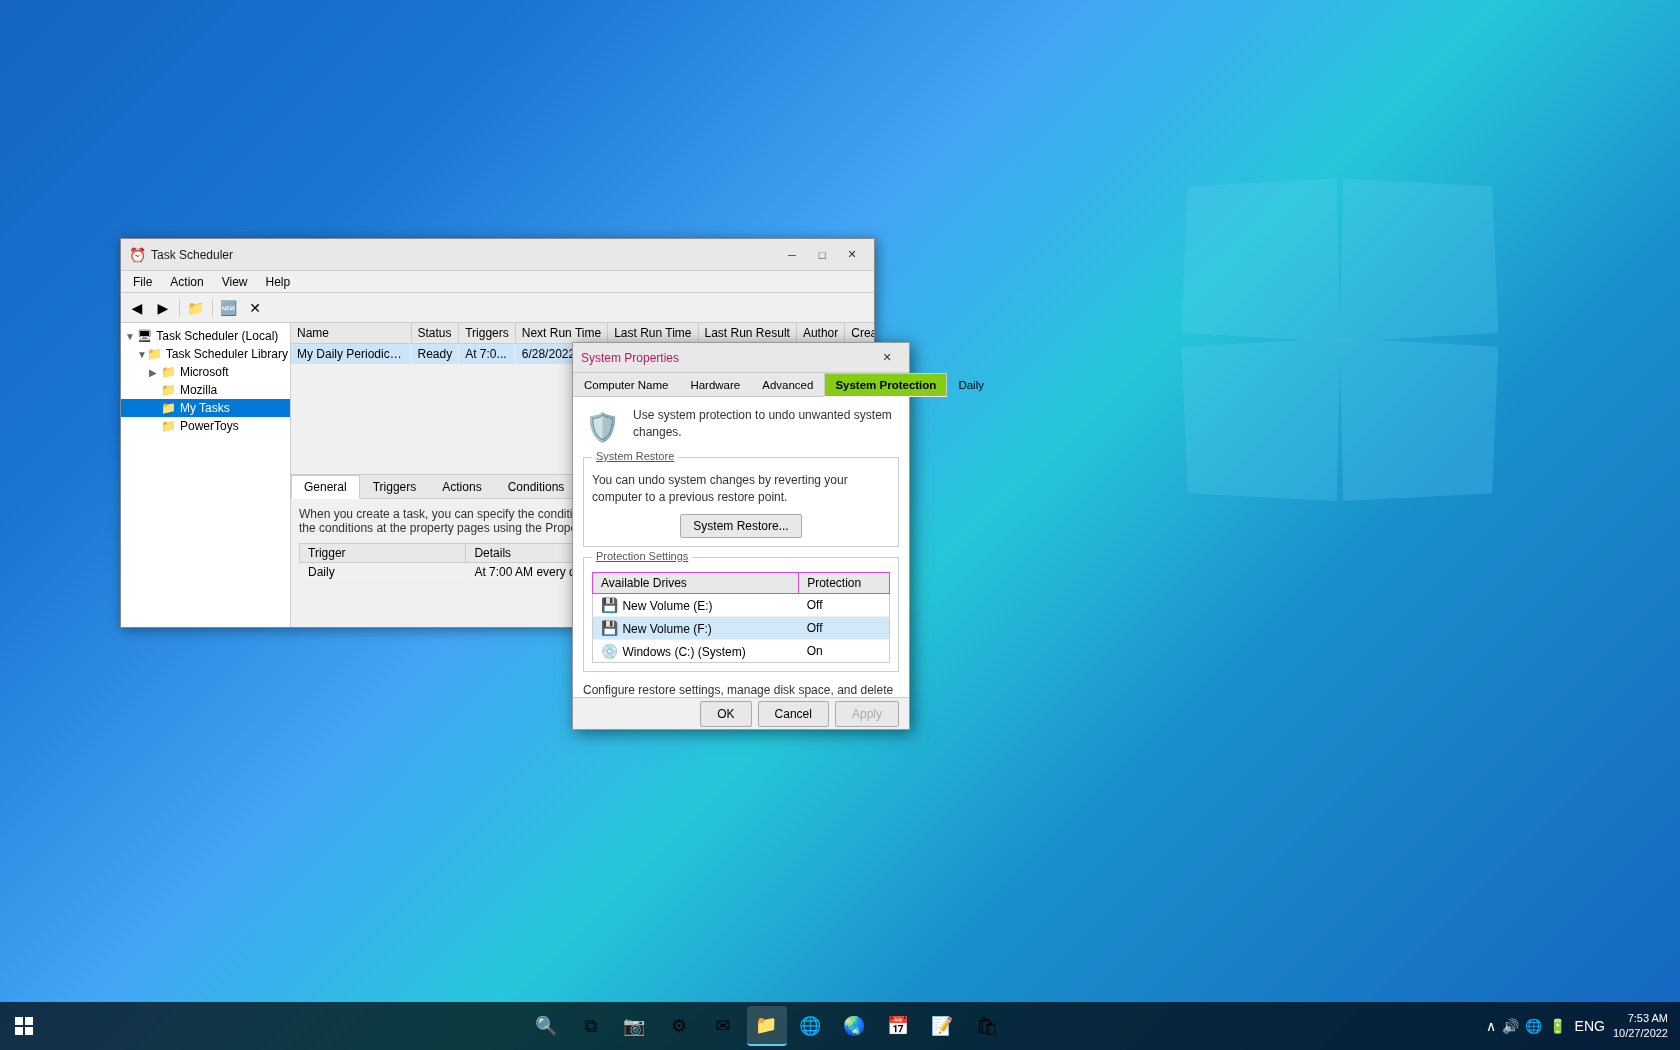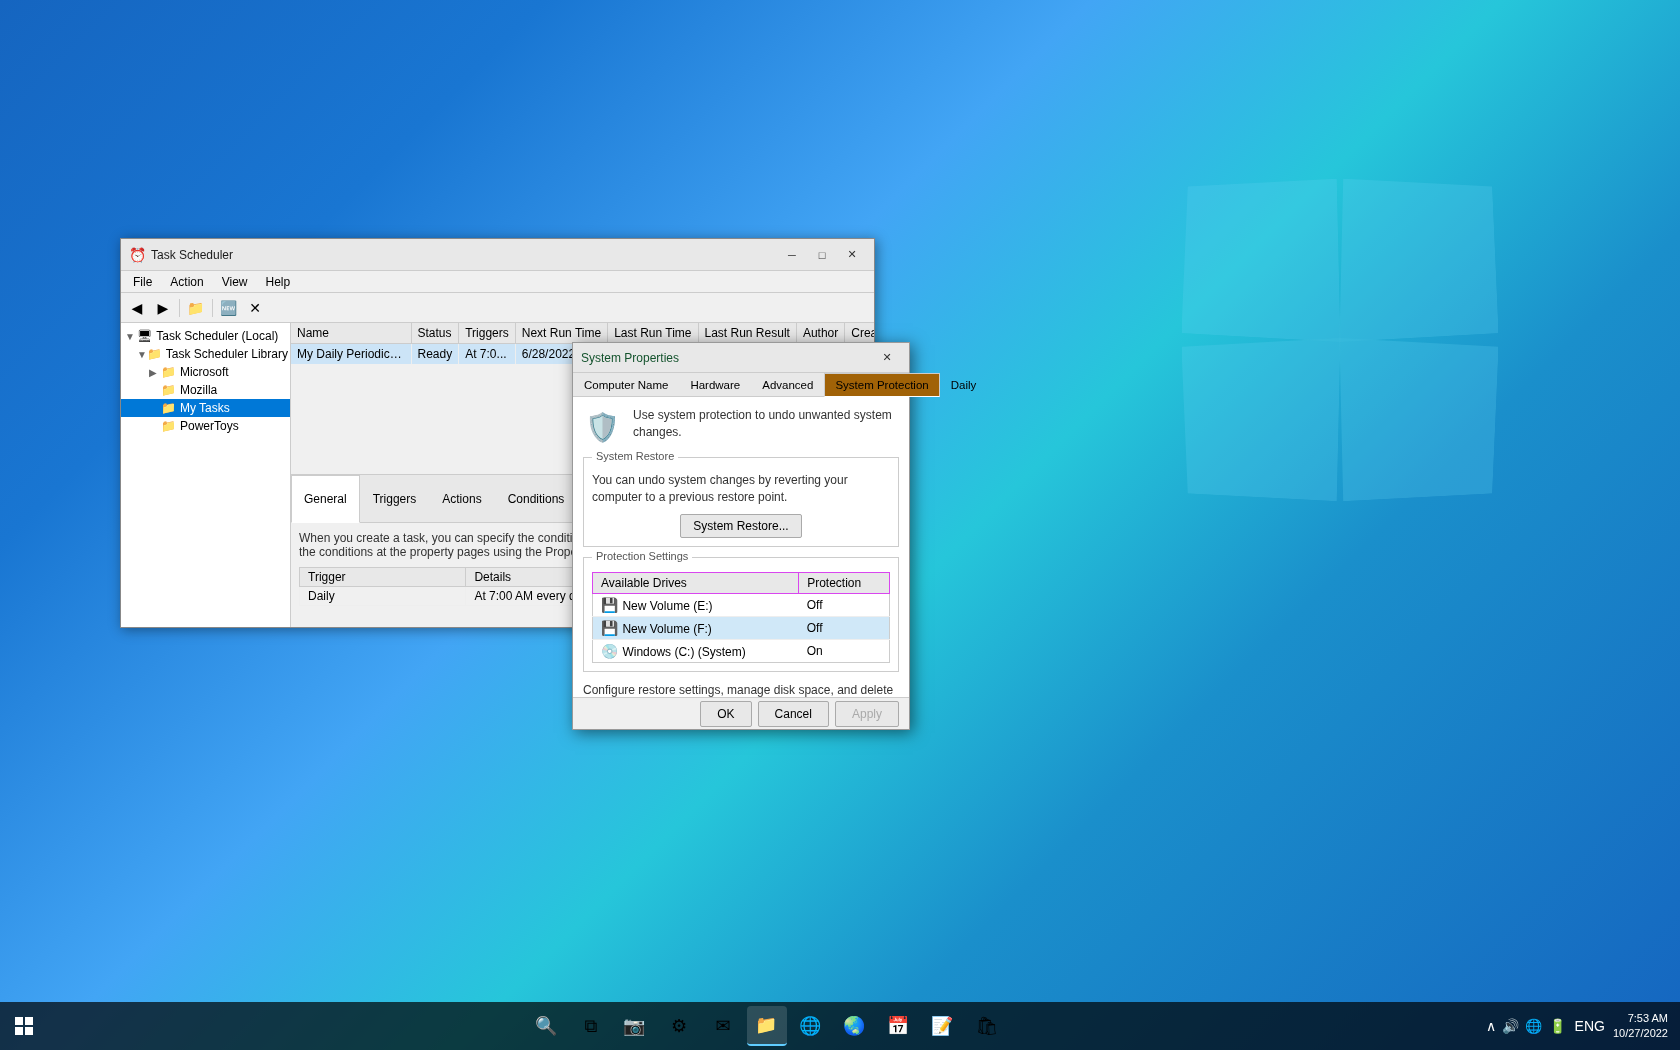--- a/index.html
+++ b/index.html
@@ -263,21 +263,21 @@
       display: flex;
       flex-direction: column;
     }
     .ts-tabs {
       display: flex;
       background: #e8e8e8;
       border-bottom: 1px solid #ccc;
       font-size: 12px;
     }
     .ts-tab {
-      padding: 16px 12px;
+      padding: 4px 12px;
       cursor: pointer;
       border: 1px solid transparent;
       border-bottom: none;
       margin-bottom: -1px;
     }
     .ts-tab.active {
       background: white;
       border-color: #ccc;
       border-bottom: 1px solid white;
     }
@@ -322,42 +322,43 @@
       height: 30px;
       background: #e8e8e8;
       display: flex;
       align-items: center;
       padding: 0 8px;
       border-bottom: 1px solid #ccc;
     }
     .dialog-title-text {
       flex: 1;
       font-size: 12px;
-      color: #14532d;
+      color: #be185d;
     }
     .dialog-tabs {
       display: flex;
       background: #e8e8e8;
       border-bottom: 1px solid #ccc;
       font-size: 11.5px;
       flex-wrap: nowrap;
     }
     .dialog-tab {
       padding: 5px 10px;
       cursor: pointer;
       border: 1px solid transparent;
       border-bottom: none;
       margin-bottom: -1px;
       white-space: nowrap;
       font-size: 11.5px;
     }
     .dialog-tab.active {
-      background: #a16207;
+      background: #84cc16;
       border-color: #ccc;
       border-bottom: 1px solid white;
+      font-weight: bold;
     }
     .dialog-content {
       flex: 1;
       background: white;
       padding: 10px;
       overflow: auto;
       font-size: 12px;
     }
     .sp-header {
       display: flex;
@@ -386,20 +387,21 @@
       position: relative;
     }
     .sp-group-label {
       position: absolute;
       top: -8px;
       left: 8px;
       background: white;
       padding: 0 4px;
       font-size: 11px;
       color: #555;
+      text-decoration: underline;
     }
     .sp-row {
       display: flex;
       align-items: center;
       gap: 8px;
       margin-top: 6px;
       flex-direction: column;
     }
     .sp-text {
       font-size: 12px;

